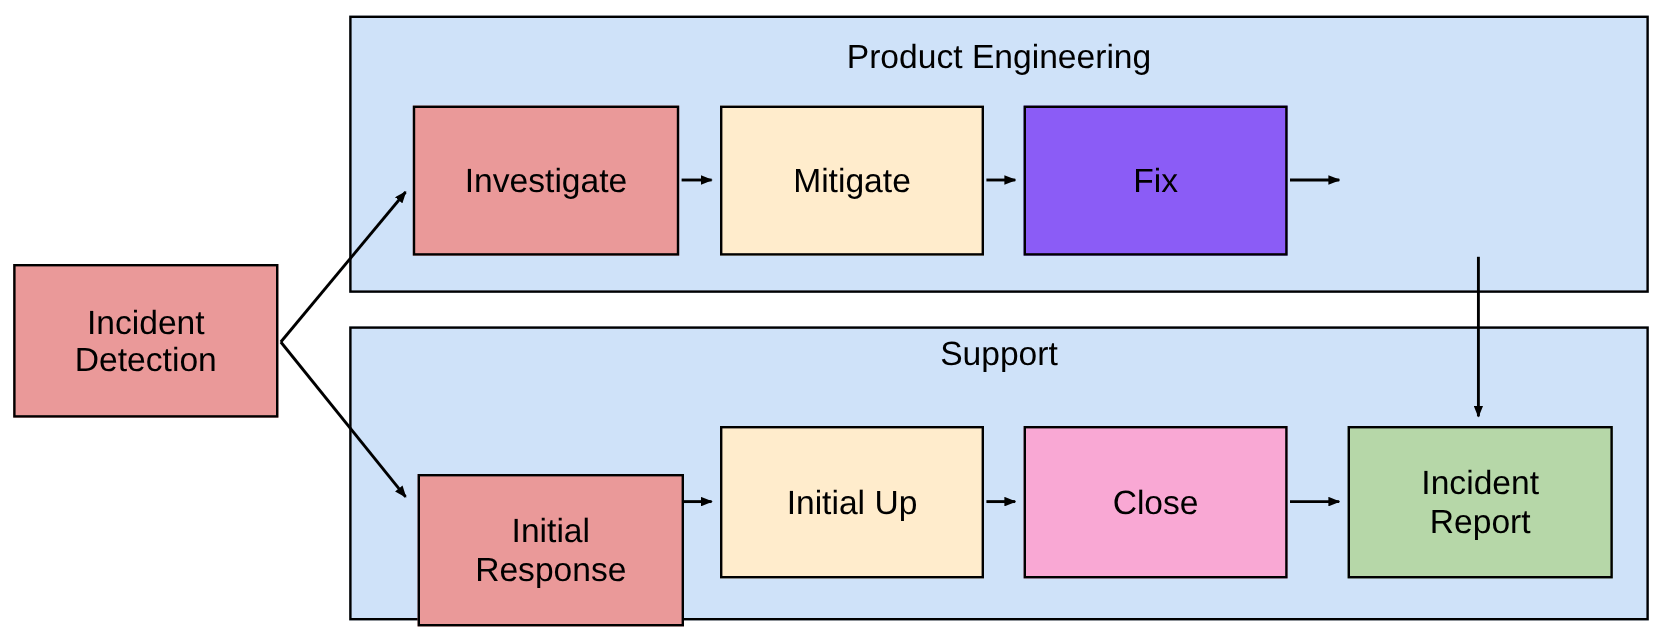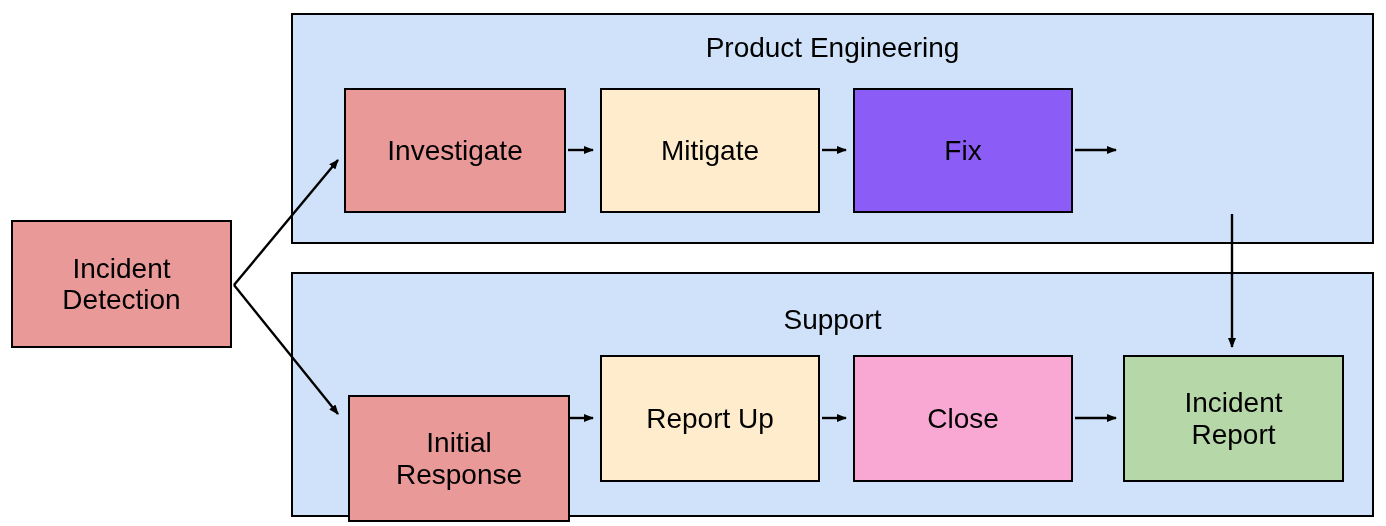--- a/index.html
+++ b/index.html
@@ -64,21 +64,21 @@
 </head>
 <body>
 
 <div id="canvas" style="width: 1386px; height: 526px; background: rgb(255, 255, 255);">
 
   <div class="swimlane" style="left: 291px; top: 13px; width: 1083px; height: 231px; background: rgb(207, 226, 249); border-color: rgb(0, 0, 0);">
     <div class="swimlane-title" style="top: 19px;">Product Engineering</div>
   </div>
 
   <div class="swimlane" style="left: 291px; top: 272px; width: 1083px; height: 245px; background: rgb(207, 226, 249); border-color: rgb(0, 0, 0);">
-    <div class="swimlane-title" style="top: 32px;">Support</div>
+    <div class="swimlane-title" style="top: 7px;">Support</div>
   </div>
 
   <svg id="edges" viewBox="0 0 1386 526" xmlns="http://www.w3.org/2000/svg">
     <defs>
       <marker id="arrowhead" markerWidth="10" markerHeight="8" refX="9" refY="4" orient="auto" markerUnits="userSpaceOnUse">
         <path d="M 0 0 L 10 4 L 0 8 z" fill="#000000"></path>
       </marker>
     </defs>
     <g id="edge-paths">
         <path d="M 234 285 L 338 160" fill="none" stroke="#000000" stroke-width="2.4" marker-end="url(#arrowhead)"></path>
@@ -93,18 +93,18 @@
       </g>
   </svg>
 
   <div class="node red" style="left: 11px; top: 220px; width: 221px; height: 128px; background: rgb(234, 153, 153); border-color: rgb(0, 0, 0);"><span>Incident
 Detection</span></div>
   <div class="node yellow" style="left: 600px; top: 88px; width: 220px; height: 125px; background: rgb(255, 236, 204); border-color: rgb(0, 0, 0);"><span>Mitigate</span></div>
   <div class="node red" style="left: 344px; top: 88px; width: 222px; height: 125px; background: rgb(234, 153, 153); border-color: rgb(0, 0, 0);"><span>Investigate</span></div>
   <div class="node green" style="left: 853px; top: 88px; width: 220px; height: 125px; background: #8b5cf6; border-color: rgb(0, 0, 0);"><span>Fix</span></div>
   <div class="node red" style="left: 348px; top: 355px; width: 222px; height: 127px; background: rgb(234, 153, 153); border-color: rgb(0, 0, 0); margin-top: 40px;"><span>Initial
 Response</span></div>
-  <div class="node yellow" style="left: 600px; top: 355px; width: 220px; height: 127px; background: rgb(255, 236, 204); border-color: rgb(0, 0, 0);"><span>Report Up</span></div>
+  <div class="node yellow" style="left: 600px; top: 355px; width: 220px; height: 127px; background: rgb(255, 236, 204); border-color: rgb(0, 0, 0);"><span>Initial Up</span></div>
   <div class="node green" style="left: 853px; top: 355px; width: 220px; height: 127px; background: #f9a8d4; border-color: rgb(0, 0, 0);"><span>Close</span></div>
   <div class="node green" style="left: 1123px; top: 355px; width: 221px; height: 127px; background: rgb(182, 215, 168); border-color: rgb(0, 0, 0);"><span>Incident
 Report</span></div>
 
 </div>
 
 </body></html>

